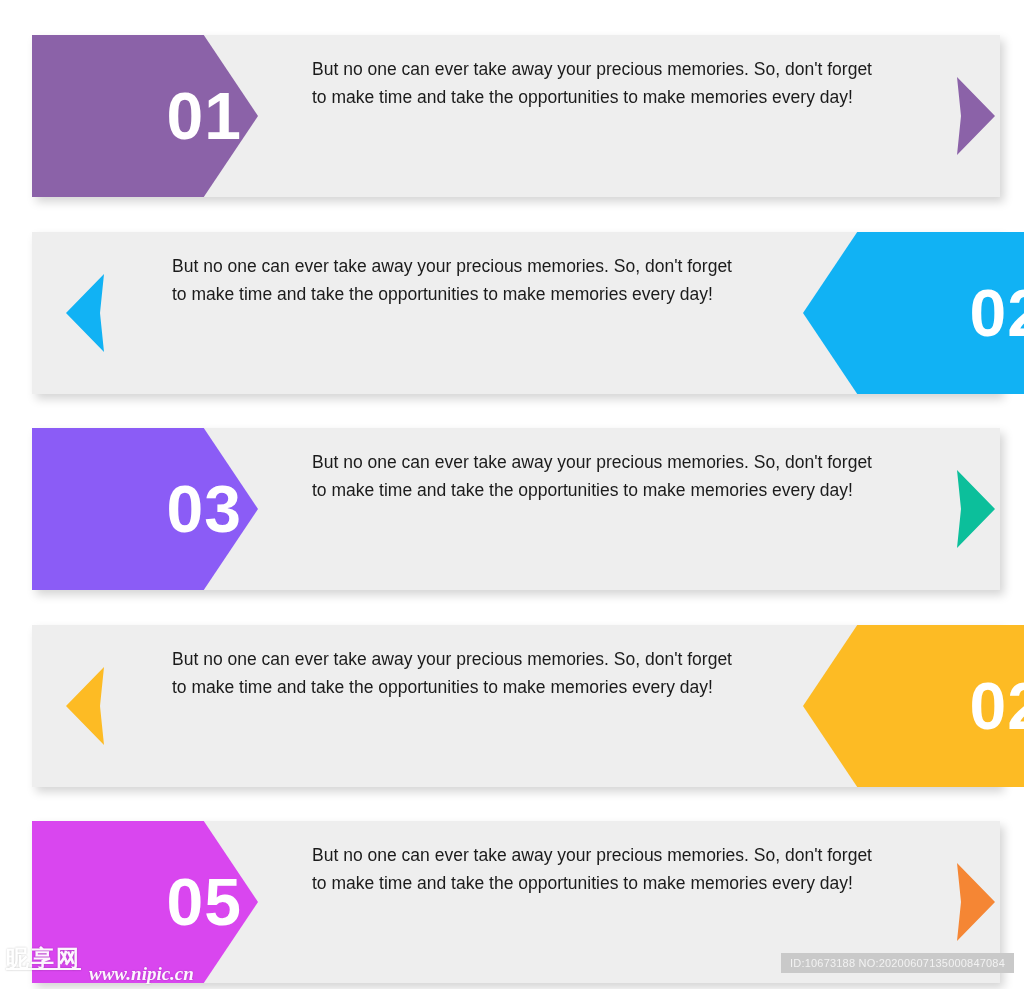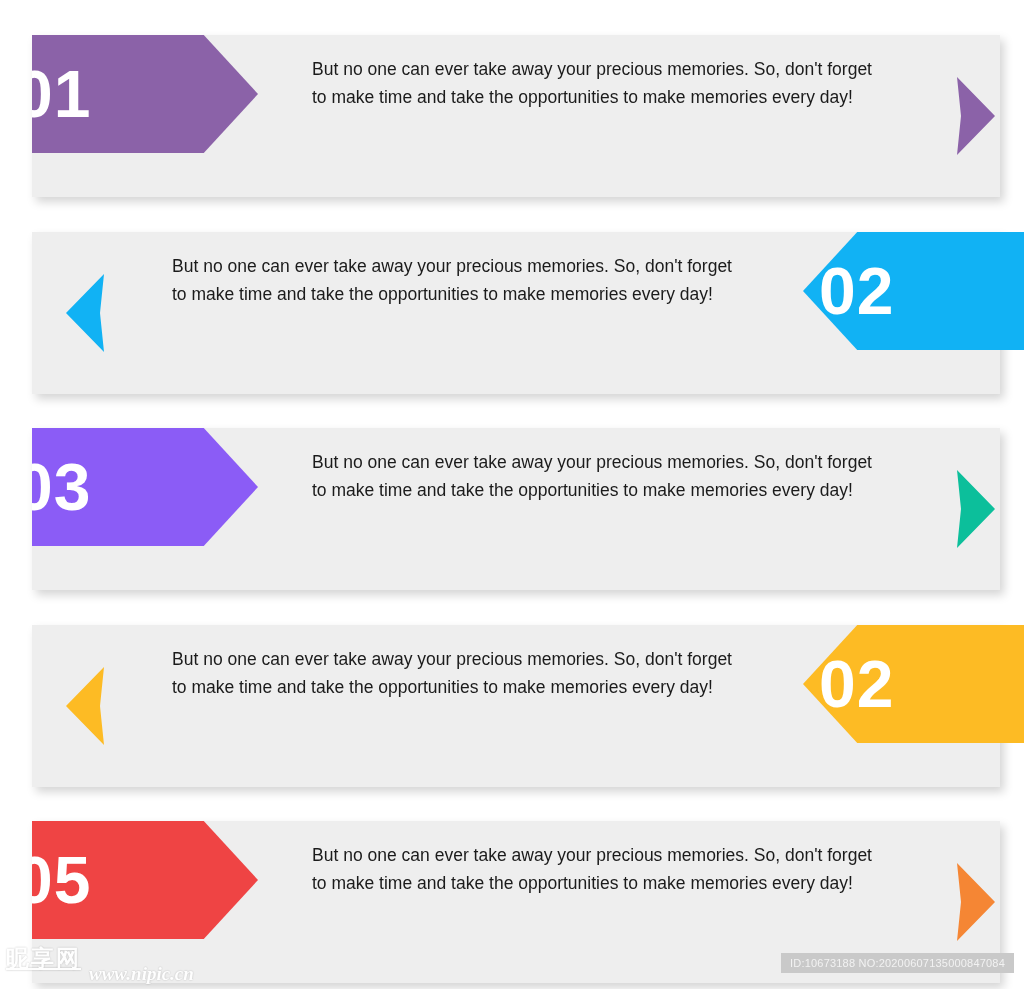--- a/index.html
+++ b/index.html
@@ -42,24 +42,24 @@
     height: 162px;
     background: #eeeeee;
     box-shadow: 4px 5px 9px rgba(0,0,0,0.17);
   }
 
   
   .numblock {
     position: absolute;
     top: 8px;
     width: 226px;
-    height: 118px;
+    height: 162px;
     display: flex;
     align-items: center;
-    justify-content: flex-start;
+    justify-content: flex-end;
     filter: drop-shadow(6px 6px 7px rgba(0,0,0,0.30));
   }
   .numblock.left {
     left: 32px;
     clip-path: polygon(0 0, 76% 0, 100% 50%, 76% 100%, 0 100%);
   }
   .numblock.right {
     right: 24px;
     clip-path: polygon(24% 0, 100% 0, 100% 100%, 24% 100%, 0 50%);
   }
@@ -214,21 +214,21 @@
     <div class="panel"></div>
 
     <div class="copy pos-right">But no one can ever take away your precious memories. So, don't forget to make time and take the opportunities to make memories every day!</div>
 
     <div class="chev at-right">
       <svg viewBox="0 0 42 78" preserveAspectRatio="none">
         <polygon points="2,0 40,39 2,78 6,39" fill="#f58634"></polygon>
       </svg>
     </div>
 
-    <div class="numblock left" style="background:#ef4444;">
+    <div class="numblock left" style="background:#d946ef;">
       <span class="num">05</span>
     </div>
   </div>
 
   <div class="watermark">
     <span class="wm-cn">昵享网</span>
     <span class="wm-url">www.nipic.cn</span>
   </div>
 
   <div class="idbadge">ID:10673188 NO:20200607135000847084</div>

